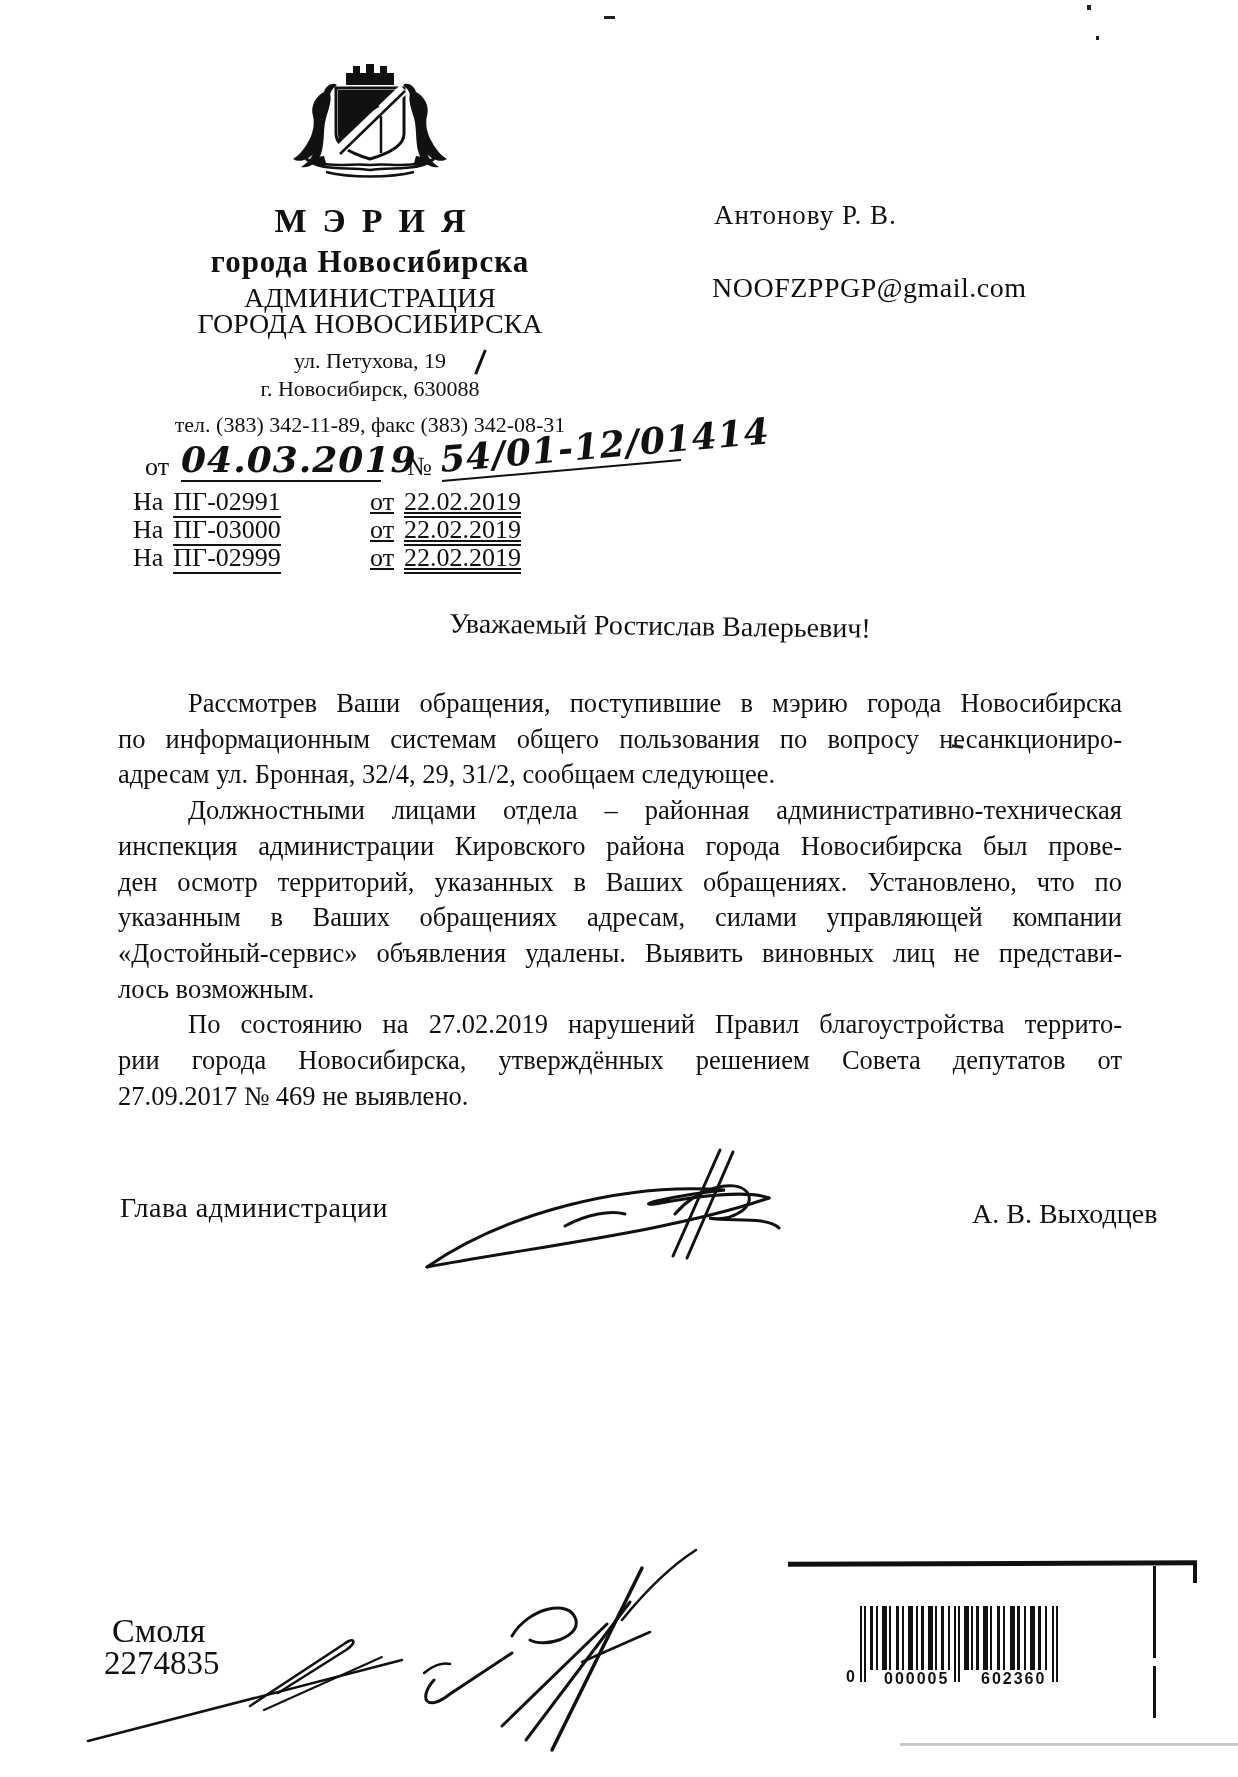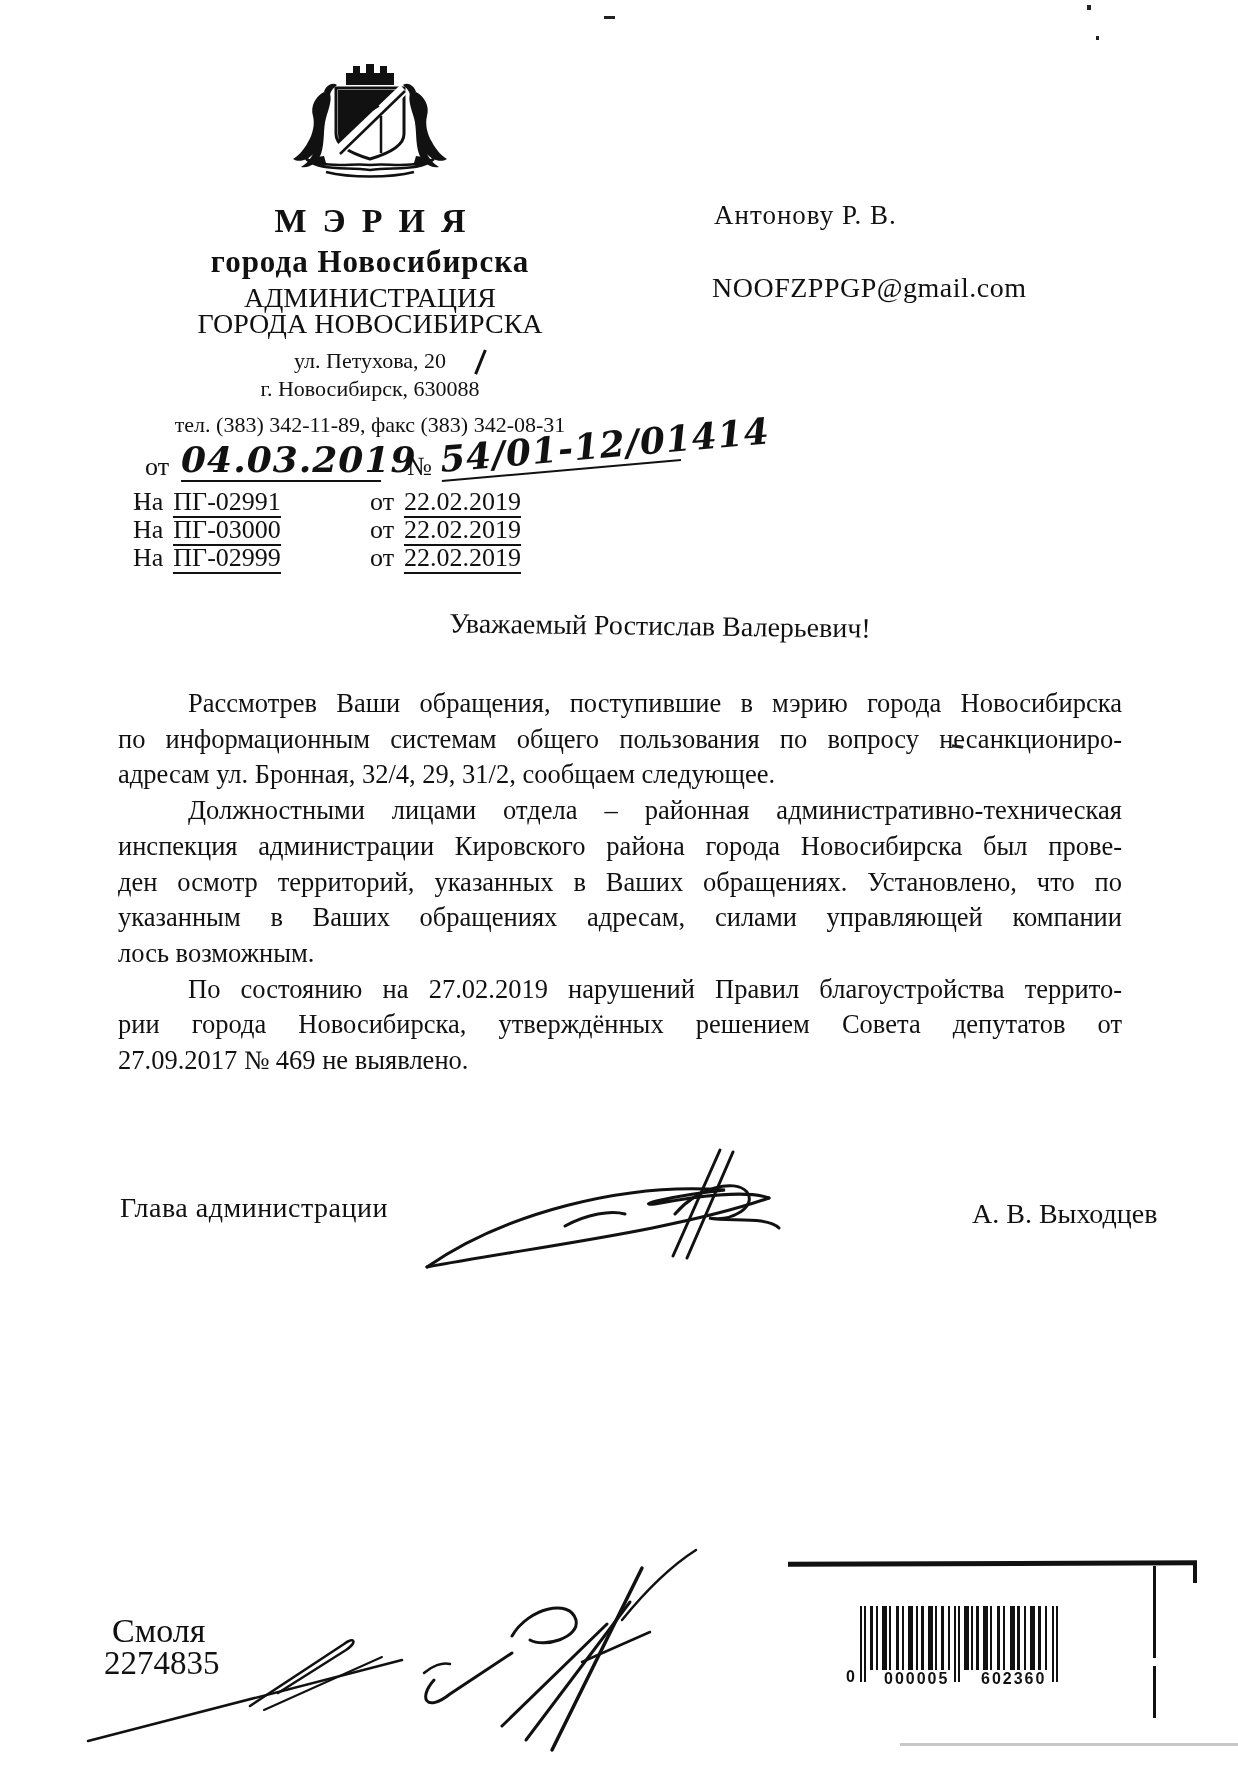--- a/index.html
+++ b/index.html
@@ -26,21 +26,21 @@
   }
   .out-date { display:inline-block; width:200px; margin-left:12px;
     border-bottom:2.5px solid #111; text-align:left; vertical-align:bottom; }
   .out-no-label { margin-left:26px; }
   .out-num { display:inline-block; width:240px; margin-left:10px;
     border-bottom:2.5px solid #111; text-align:center; vertical-align:bottom;
     transform:rotate(-5deg); transform-origin:0 100%; }
 
   
   .refs { left:133px; top:488px; font-size:26px; }
-  .ref-row { height:28px; line-height:28px; white-space:nowrap; }
+  .ref-row { height:28px; line-height:28px; white-space:nowrap;text-decoration:underline; }
   .ref-numwrap { display:inline-block; width:237px; }
   .u { border-bottom:2px solid #111; padding-bottom:0px; }
   .ref-label { margin-right:10px; }
 
   
   .rcp-name { left:714px; top:200px; font-size:27px; letter-spacing:1px; }
   .rcp-email { left:712px; top:272px; font-size:28px; letter-spacing:0.5px; }
 
   
   .salutation { left:330px; top:610px; width:660px; text-align:center;
@@ -113,21 +113,21 @@
 
     <path d="M26,97 C50,107 70,101 90,103 C110,101 130,107 154,97 C140,109 118,105 90,108 C62,105 40,109 26,97 Z" fill="none" stroke="#111" stroke-width="2.5"></path>
     <path d="M46,110 C70,116 110,116 134,110" fill="none" stroke="#111" stroke-width="2.5"></path>
   </svg>
 
   <div class="abs lh-block">
     <div class="lh-org1">МЭРИЯ</div>
     <div class="lh-org2">города Новосибирска</div>
     <div class="lh-dept">АДМИНИСТРАЦИЯ</div>
     <div class="lh-dept" style="margin-top:0;">ГОРОДА НОВОСИБИРСКА</div>
-    <div class="lh-addr">ул. Петухова, 20</div>
+    <div class="lh-addr">ул. Петухова, 19</div>
     <div class="lh-addr" style="margin-top:0;">г. Новосибирск, 630088</div>
     <div class="lh-addr lh-contacts" style="margin-top:8px;">тел. (383) 342-11-89, факс (383) 342-08-31</div>
   </div>
 
   <div class="abs fax-tick"></div>
 
   <div class="abs out-row">
     <span>от</span><span class="out-date hand">04.03.2019</span><span class="out-no-label">№</span><span class="out-num hand">54/01-12/01414</span>
   </div>
 
@@ -149,20 +149,21 @@
   <div class="abs salutation">Уважаемый Ростислав Валерьевич!</div>
 
   <div class="abs body-block">
     <div class="bline bfirst">Рассмотрев Ваши обращения, поступившие в мэрию города Новосибирска</div>
     <div class="bline">по информационным системам общего пользования по вопросу несанкциониро-</div>
     <div class="bline blast">адресам ул. Бронная, 32/4, 29, 31/2, сообщаем  следующее.</div>
     <div class="bline bfirst">Должностными лицами отдела – районная административно-техническая</div>
     <div class="bline">инспекция администрации Кировского района города Новосибирска был  прове-</div>
     <div class="bline">ден осмотр территорий, указанных в Ваших обращениях. Установлено, что по</div>
     <div class="bline">указанным в Ваших обращениях адресам, силами управляющей компании</div>
+    <div class="bline">«Достойный-сервис» объявления удалены. Выявить виновных лиц не представи-</div>
     <div class="bline blast">лось возможным.</div>
     <div class="bline bfirst">По состоянию на 27.02.2019 нарушений  Правил благоустройства террито-</div>
     <div class="bline">рии города Новосибирска, утверждённых решением Совета депутатов от</div>
     <div class="bline blast">27.09.2017 № 469 не выявлено.</div>
   </div>
 
   <div class="abs sign-title">Глава администрации</div>
   <div class="abs sign-name">А. В. Выходцев</div>
   <svg class="abs sign-svg" width="410" height="165" viewBox="0 0 410 165">
     <g fill="none" stroke="#111" stroke-width="3" stroke-linecap="round">

